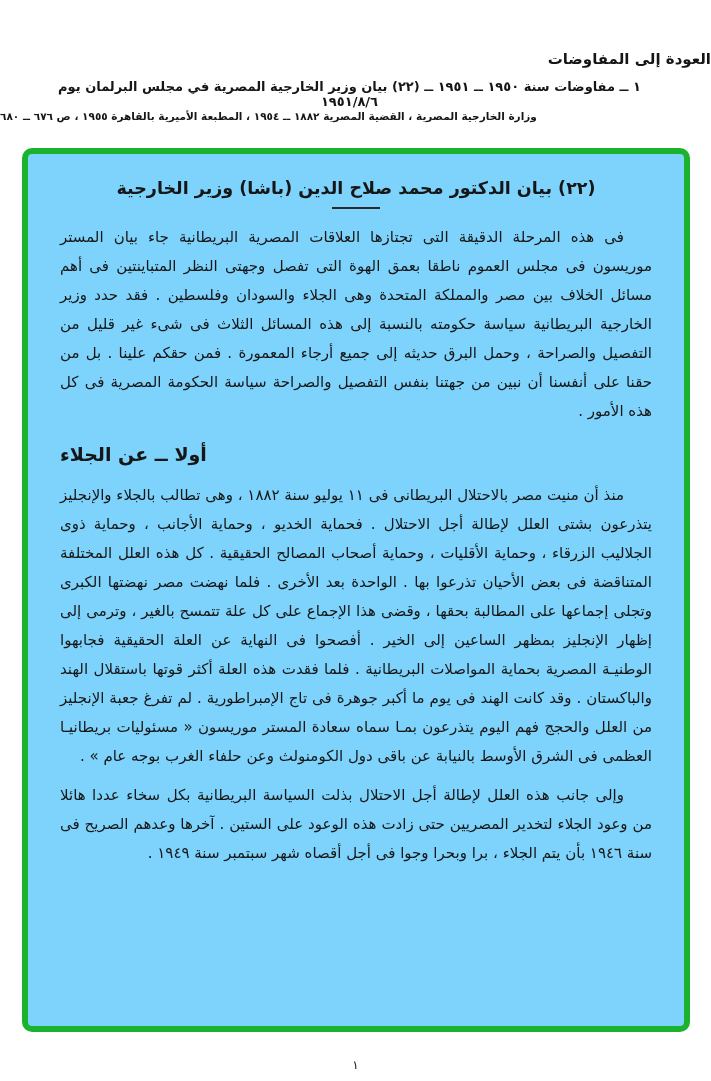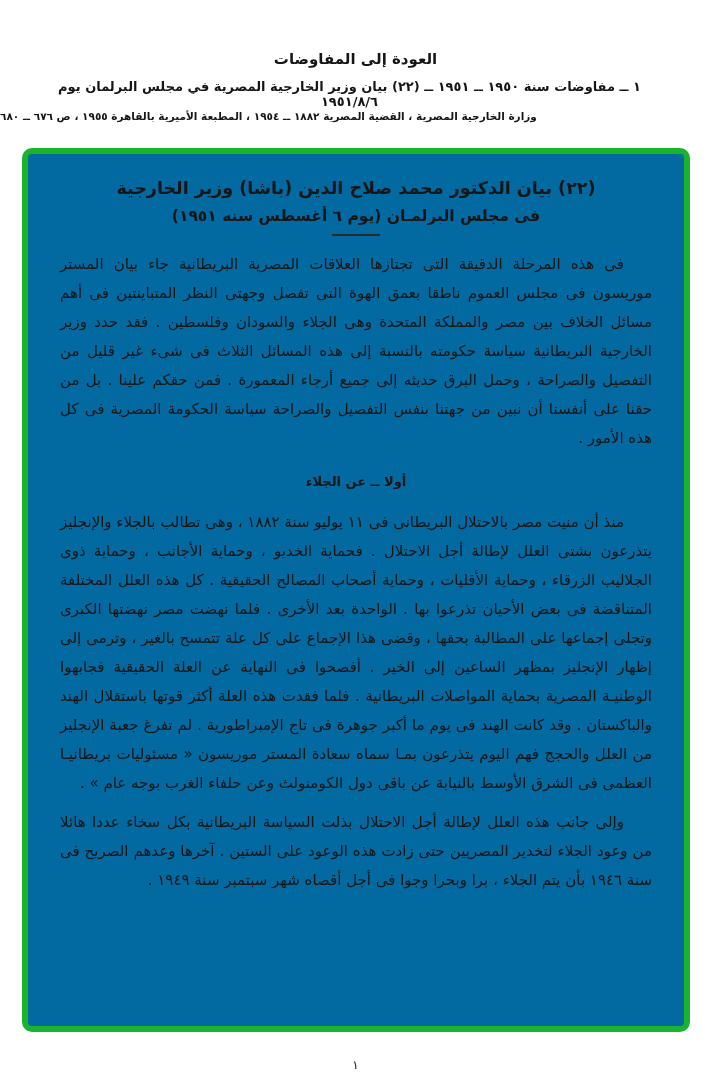--- a/index.html
+++ b/index.html
@@ -18,21 +18,20 @@
   .page {
     position: absolute;
     inset: 0;
     direction: rtl;
   }
   
   .hdr-title {
     position: absolute;
     top: 50px;
     left: 0; right: 0;
-    text-align: center;
     font-weight: bold;
     font-size: 15px;
     letter-spacing: 0.2px;
   }
   .hdr-sub {
     position: absolute;
     top: 79px;
     left: 30px; right: 42px;
     text-align: center;
     font-weight: bold;
@@ -49,21 +48,21 @@
   
   .frame {
     position: absolute;
     top: 148px;
     left: 22px;
     width: 668px;
     height: 884px;
     box-sizing: border-box;
     border: 6px solid #1ab32e;
     border-radius: 10px;
-    background: #0369a1;
+    background: #7dd3fc;
   }
   .doc-title1 {
     margin: 24px 20px 0;
     text-align: center;
     font-weight: bold;
     font-size: 17.5px;
   }
   .doc-title2 {
     margin: 9px 20px 0;
     text-align: center;
@@ -80,23 +79,23 @@
     margin: 14px 32px 0;
     font-size: 15px;
     line-height: 29px;
     text-align: justify;
   }
   .body-text p {
     margin: 8px 0 10px;
     text-indent: 28px;
   }
   .sec-head {
-    text-align: center;
+    text-align: left;
     font-weight: bold;
-    font-size: 13px;
+    font-size: 19px;
     margin: 14px 0 12px;
   }
   
   .pageno {
     position: absolute;
     bottom: 9px;
     left: 0; right: 0;
     text-align: center;
     font-size: 12px;
   }
@@ -109,21 +108,20 @@
   <div class="hdr-title">العودة إلى المفاوضات</div>
 
   <div class="hdr-sub">١ ــ مفاوضات سنة ١٩٥٠ ــ ١٩٥١ ــ (٢٢) بيان وزير الخارجية المصرية في مجلس البرلمان يوم ١٩٥١/٨/٦</div>
 
   <div class="hdr-src">وزارة الخارجية المصرية ، القضية المصرية ١٨٨٢ ــ ١٩٥٤ ، المطبعة الأميرية بالقاهرة ١٩٥٥ ، ص ٦٧٦ ــ ٦٨٠</div>
 
   <div class="frame" style="border-color: rgb(26, 179, 46);">
 
     <div class="doc-title1">(٢٢) بيان الدكتور محمد صلاح الدين (باشا) وزير الخارجية</div>
 
-    <div class="doc-title2">فى مجلس البرلمـان (يوم ٦ أغسطس سنه ١٩٥١)</div>
 
     <div class="title-rule"></div>
 
     <div class="body-text">
 
       <p>فى هذه المرحلة الدقيقة التى تجتازها العلاقات المصرية البريطانية جاء بيان المستر موريسون فى مجلس العموم ناطقا بعمق الهوة التى تفصل وجهتى النظر المتباينتين فى أهم مسائل الخلاف بين مصر والمملكة المتحدة وهى الجلاء والسودان وفلسطين . فقد حدد وزير الخارجية البريطانية سياسة حكومته بالنسبة إلى هذه المسائل الثلاث فى شىء غير قليل من التفصيل والصراحة ، وحمل البرق حديثه إلى جميع أرجاء المعمورة . فمن حقكم علينا . بل من حقنا على أنفسنا أن نبين من جهتنا بنفس التفصيل والصراحة سياسة الحكومة المصرية فى كل هذه الأمور .</p>
 
       <div class="sec-head">أولا ــ عن الجلاء</div>
 
       <p>منذ أن منيت مصر بالاحتلال البريطانى فى ١١ يوليو سنة ١٨٨٢ ، وهى تطالب بالجلاء والإنجليز يتذرعون بشتى العلل لإطالة أجل الاحتلال . فحماية الخديو ، وحماية الأجانب ، وحماية ذوى الجلاليب الزرقاء ، وحماية الأقليات ، وحماية أصحاب المصالح الحقيقية . كل هذه العلل المختلفة المتناقضة فى بعض الأحيان تذرعوا بها . الواحدة بعد الأخرى . فلما نهضت مصر نهضتها الكبرى وتجلى إجماعها على المطالبة بحقها ، وقضى هذا الإجماع على كل علة تتمسح بالغير ، وترمى إلى إظهار الإنجليز بمظهر الساعين إلى الخير . أفصحوا فى النهاية عن العلة الحقيقية فجابهوا الوطنيـة المصرية بحماية المواصلات البريطانية . فلما فقدت هذه العلة أكثر قوتها باستقلال الهند والباكستان . وقد كانت الهند فى يوم ما أكبر جوهرة فى تاج الإمبراطورية . لم تفرغ جعبة الإنجليز من العلل والحجج فهم اليوم يتذرعون بمـا سماه سعادة المستر موريسون « مسئوليات بريطانيـا العظمى فى الشرق الأوسط بالنيابة عن باقى دول الكومنولث وعن حلفاء الغرب بوجه عام » .</p>

